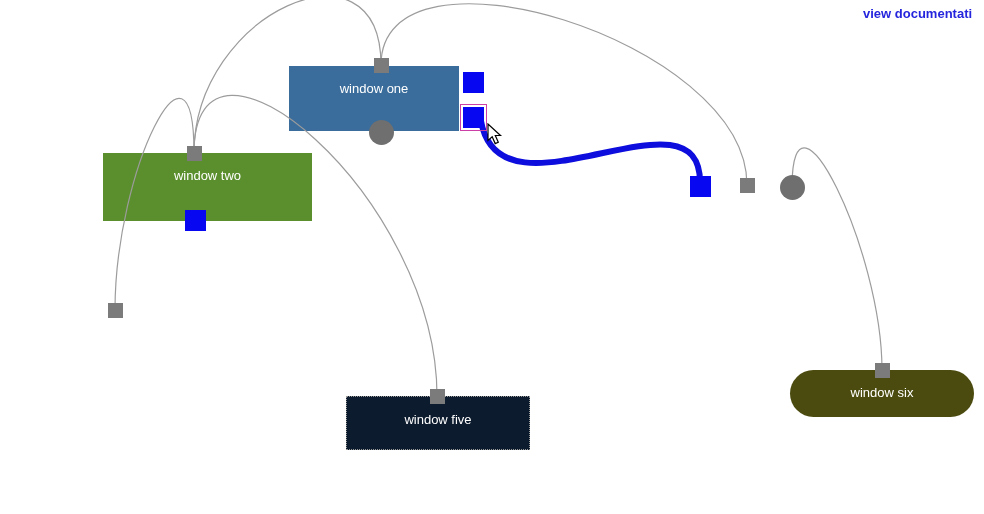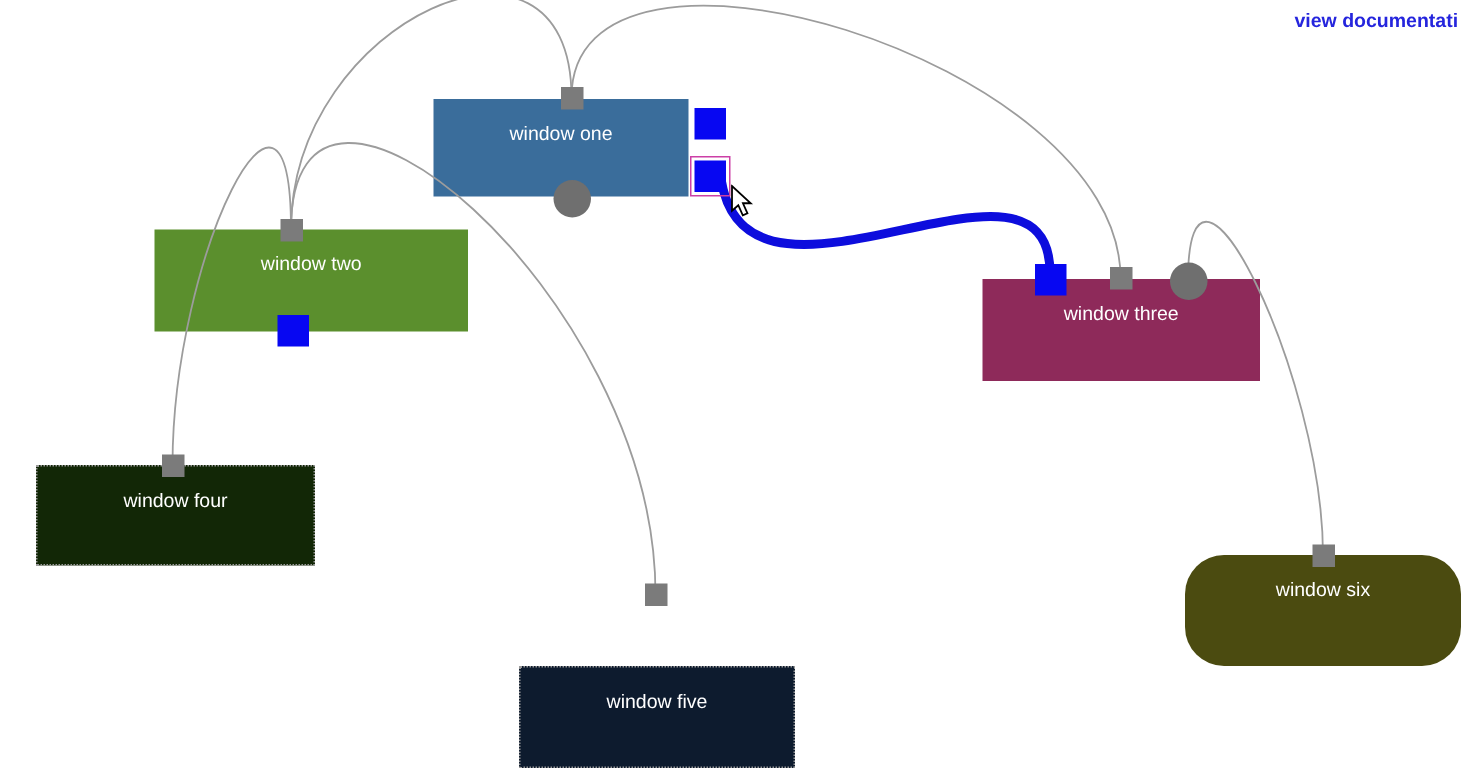--- a/index.html
+++ b/index.html
@@ -53,24 +53,22 @@
       <path d="M 194 153 C 194 -7, 437 196, 437 396" fill="none" stroke="#9c9c9c" stroke-width="1.2"></path>
       <path d="M 792 187 C 792 67, 882 250, 882 370" fill="none" stroke="#9c9c9c" stroke-width="1.2"></path>
       <path d="M 481 121 C 500 230, 700 80, 700 182" fill="none" stroke="#0d0ddd" stroke-width="6"></path>
     </svg>
   <svg id="cursor" viewBox="0 0 16 24" xmlns="http://www.w3.org/2000/svg" style="left: 487px; top: 123px;">
     <path d="M1,1 L1,17.5 L5.2,13.8 L8.2,20.6 L11.3,19.2 L8.3,12.5 L13.5,12.5 Z" fill="#ffffff" stroke="#000000" stroke-width="1.2"></path>
   </svg>
   <a id="doc-link" href="#">view documentati</a>
 <div class="window" style="left: 289px; top: 66px; width: 170px; height: 65px; background: rgb(58, 109, 155); color: rgb(255, 255, 255);"><span class="lbl">window one</span></div>
     <div class="window" style="left: 103px; top: 153px; width: 209px; height: 68px; background: rgb(91, 143, 45); color: rgb(255, 255, 255);"><span class="lbl">window two</span></div>
-    <div class="window" style="left: 655px; top: 186px; width: 185px; height: 68px; background: rgb(142, 42, 90); color: rgb(255, 255, 255);"><span class="lbl">window three</span></div>
-    <div class="window dotted" style="left: 24px; top: 310px; width: 186px; height: 67px; background: rgb(18, 39, 6); color: rgb(255, 255, 255);"><span class="lbl">window four</span></div>
-    <div class="window dotted" style="left: 346px; top: 396px; width: 184px; height: 68px; background: rgb(13, 27, 46); color: rgb(255, 255, 255); margin-top: 48px;"><span class="lbl">window five</span></div>
-    <div class="window" style="left: 790px; top: 370px; width: 184px; height: 74px; background: rgb(75, 75, 16); color: rgb(255, 255, 255); border-radius: 26px;"><span class="lbl">window six</span></div>
+    <div class="window dotted" style="left: 346px; top: 396px; width: 184px; height: 54px; background: rgb(13, 27, 46); color: rgb(255, 255, 255);"><span class="lbl">window five</span></div>
+    <div class="window" style="left: 790px; top: 370px; width: 184px; height: 47px; background: rgb(75, 75, 16); color: rgb(255, 255, 255); border-radius: 26px;"><span class="lbl">window six</span></div>
     <div class="ep gray-square" style="left: 373.5px; top: 57.5px;"></div>
     <div class="ep gray-square" style="left: 186.5px; top: 145.5px;"></div>
     <div class="ep gray-square" style="left: 739.5px; top: 177.5px;"></div>
     <div class="ep gray-square" style="left: 107.5px; top: 302.5px;"></div>
     <div class="ep gray-square" style="left: 429.5px; top: 388.5px;"></div>
     <div class="ep gray-square" style="left: 874.5px; top: 362.5px;"></div>
     <div class="ep gray-circle" style="left: 368.5px; top: 119.5px;"></div>
     <div class="ep gray-circle" style="left: 779.5px; top: 174.5px;"></div>
     <div class="ep blue-square" style="left: 462.5px; top: 71.5px;"></div>
     <div class="ep blue-square highlight" style="left: 462.5px; top: 106.5px;"></div>

